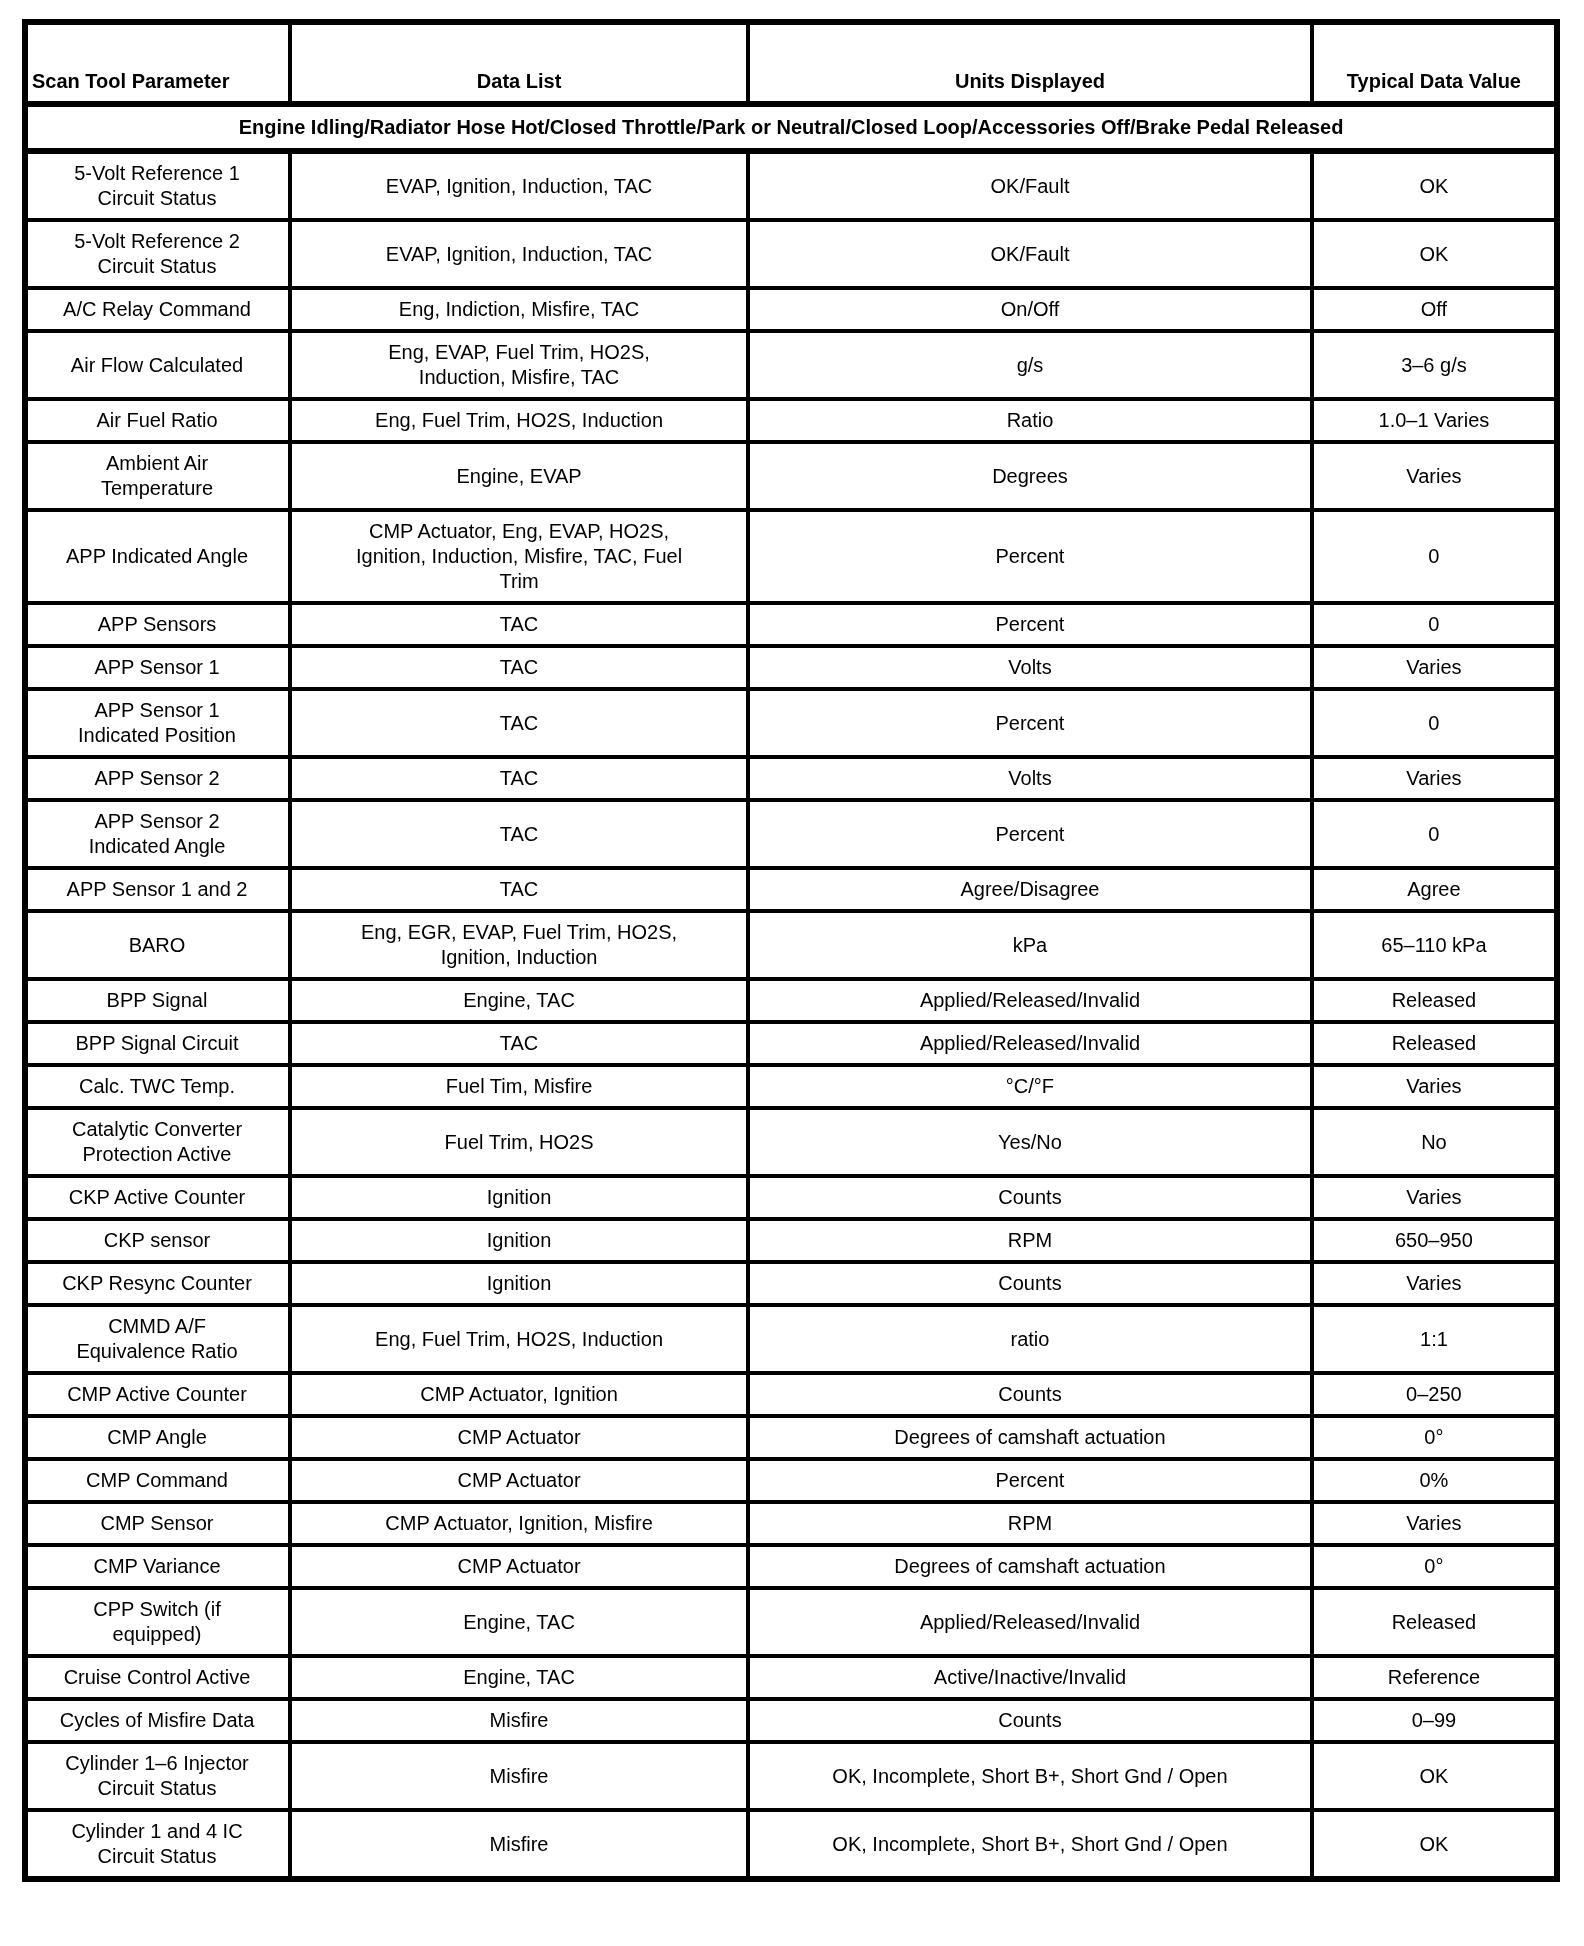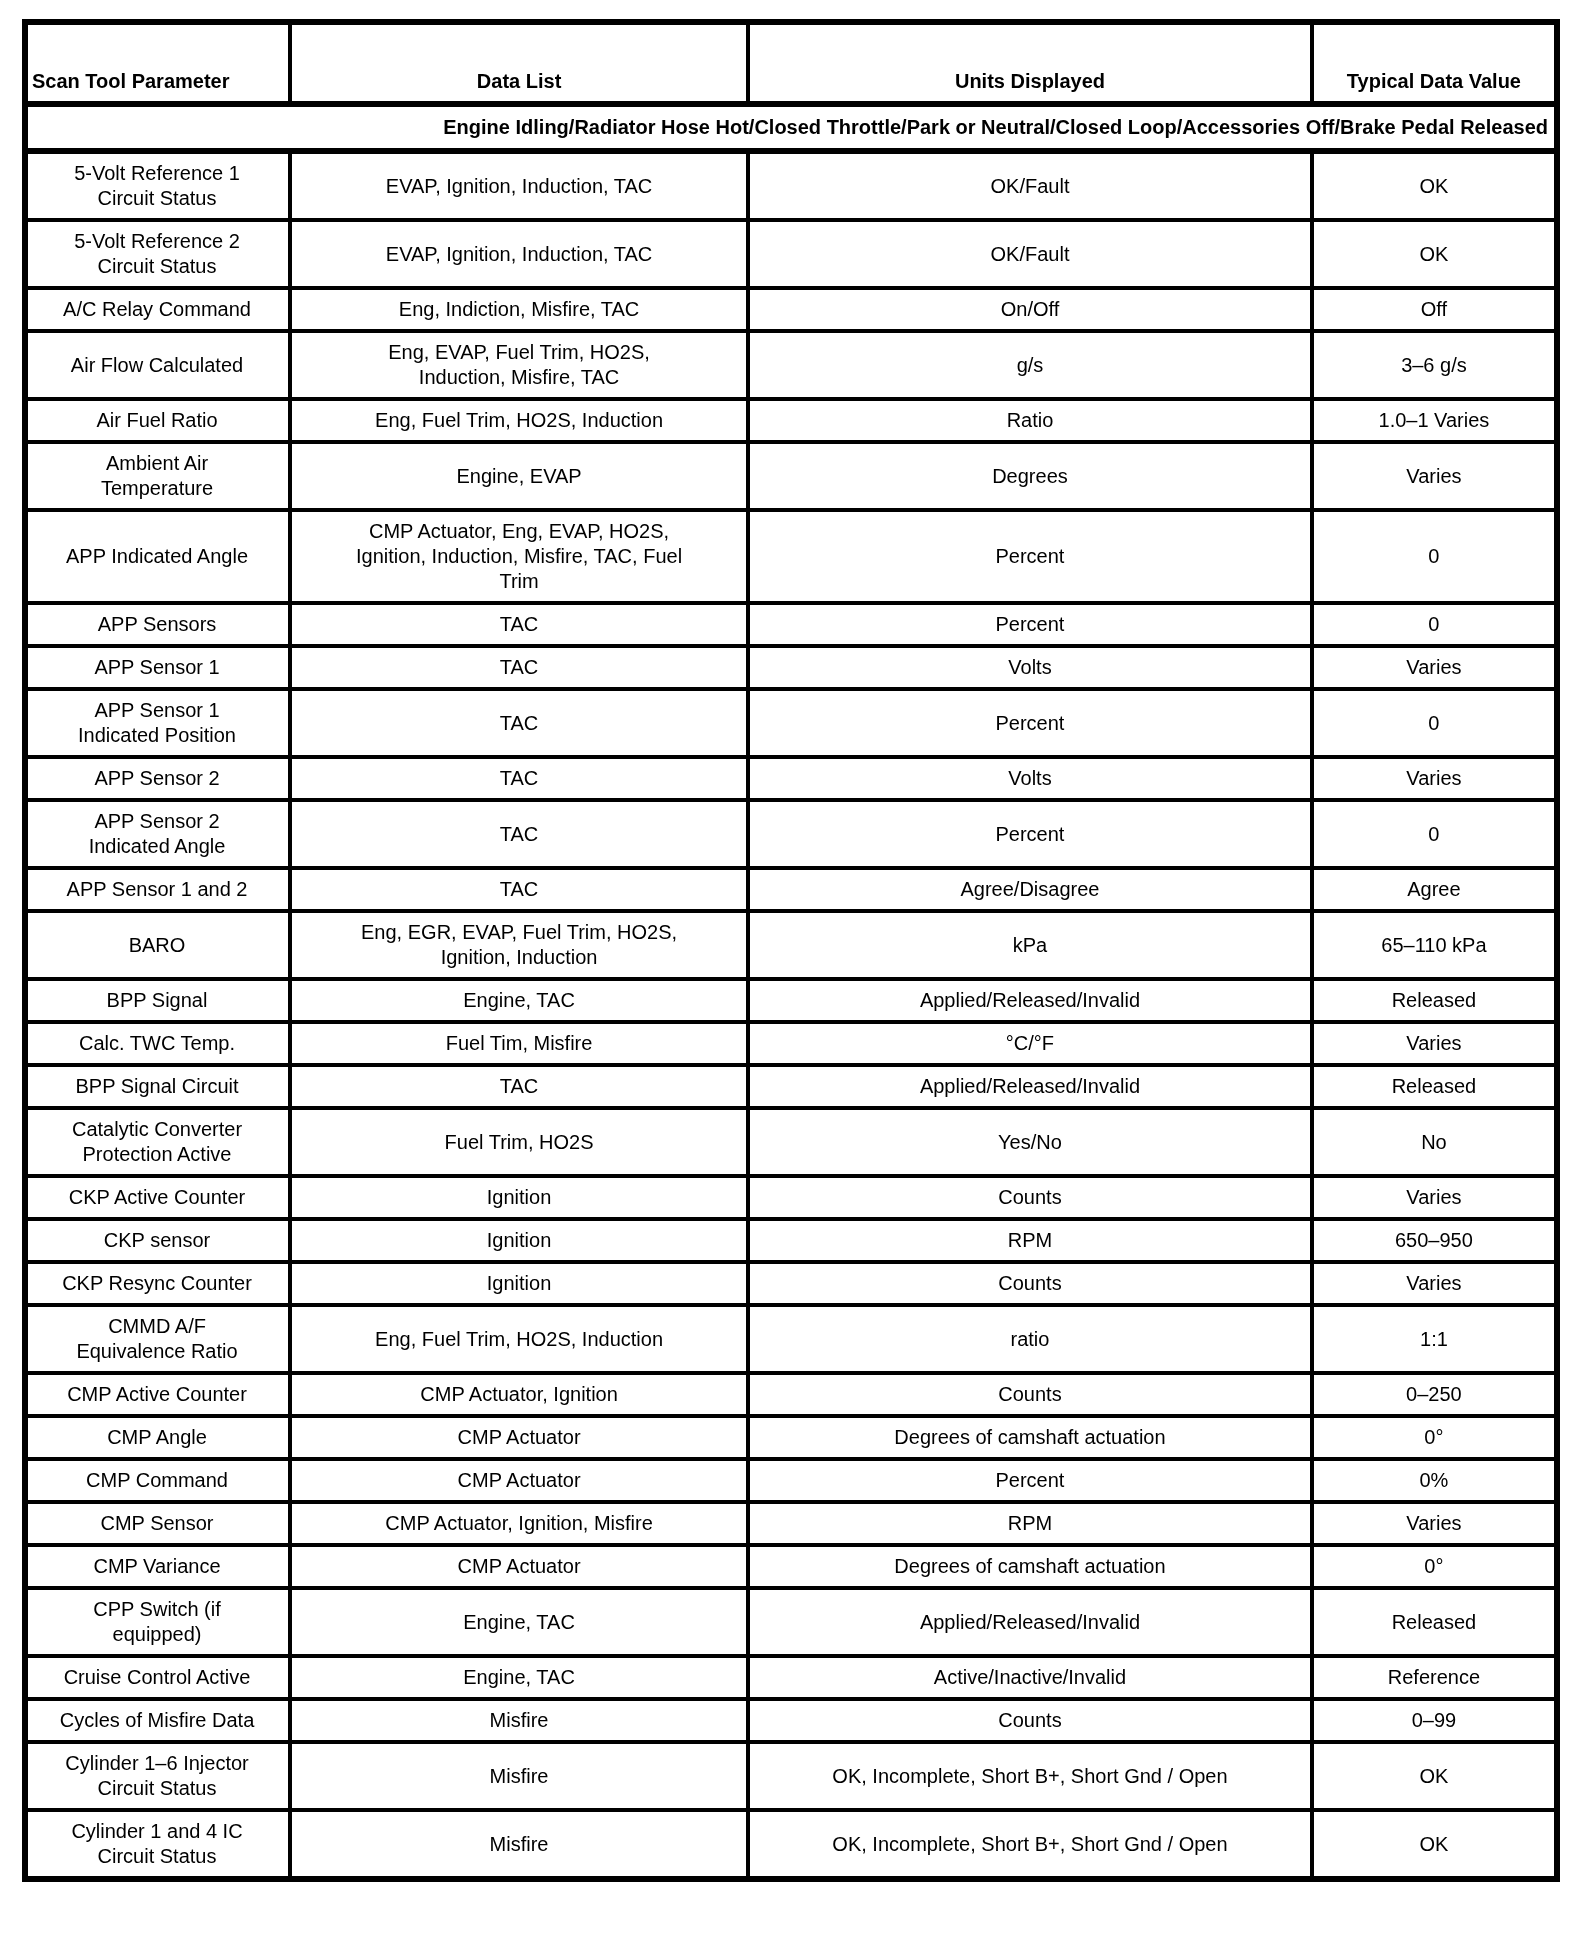--- a/index.html
+++ b/index.html
@@ -45,21 +45,21 @@
   thead th.col-param {
     text-align: left;
     padding-left: 4px;
   }
   thead th.col-value {
     padding-left: 28px;
     padding-right: 28px;
   }
   td.condition {
     font-weight: bold;
-    text-align: right;
+    text-align: center;
     padding: 8px 6px;
     border-bottom: 6px solid #000000;
     white-space: normal;
   }
   tbody td {
     vertical-align: middle;
   }
   td.param {
     text-align: center;
     padding-left: 4px;
@@ -201,31 +201,31 @@
   </tr>
 
   <tr>
     <td class="param">BPP Signal</td>
     <td class="list">Engine, TAC</td>
     <td class="units">Applied/Released/Invalid</td>
     <td class="value">Released</td>
   </tr>
 
   <tr>
+    <td class="param">BPP Signal Circuit</td>
+    <td class="list">TAC</td>
+    <td class="units">Applied/Released/Invalid</td>
+    <td class="value">Released</td>
+  </tr>
+
+  <tr>
     <td class="param">Calc. TWC Temp.</td>
     <td class="list">Fuel Tim, Misfire</td>
     <td class="units">°C/°F</td>
     <td class="value">Varies</td>
-  </tr>
-
-  <tr>
-    <td class="param">BPP Signal Circuit</td>
-    <td class="list">TAC</td>
-    <td class="units">Applied/Released/Invalid</td>
-    <td class="value">Released</td>
   </tr>
 
   <tr>
     <td class="param">Catalytic Converter
 Protection Active</td>
     <td class="list">Fuel Trim, HO2S</td>
     <td class="units">Yes/No</td>
     <td class="value">No</td>
   </tr>
 

